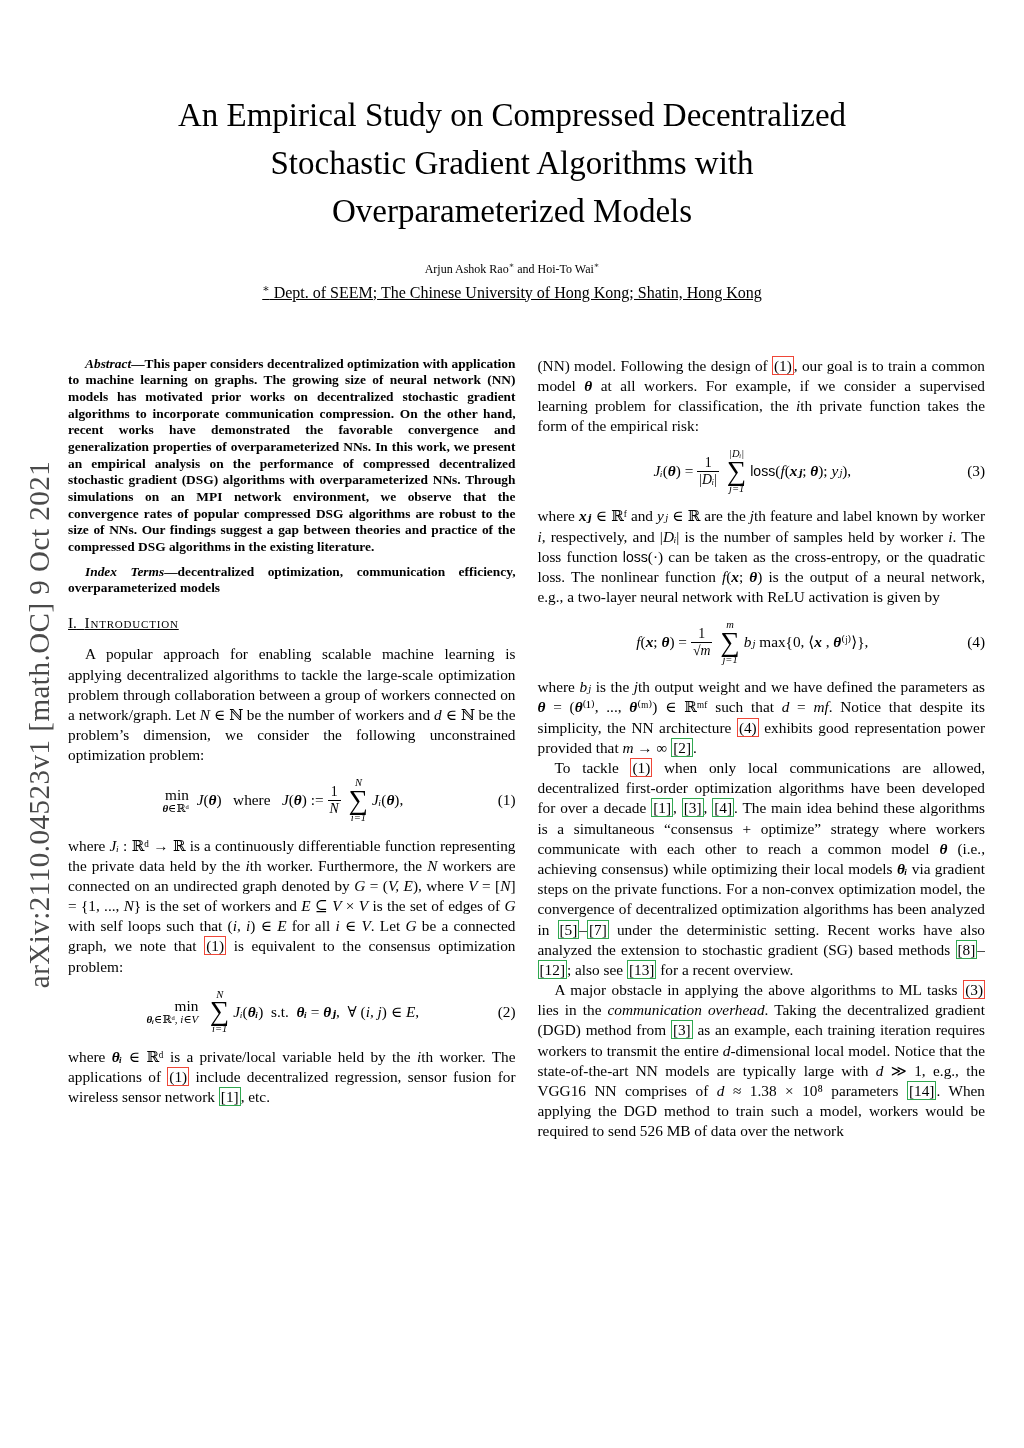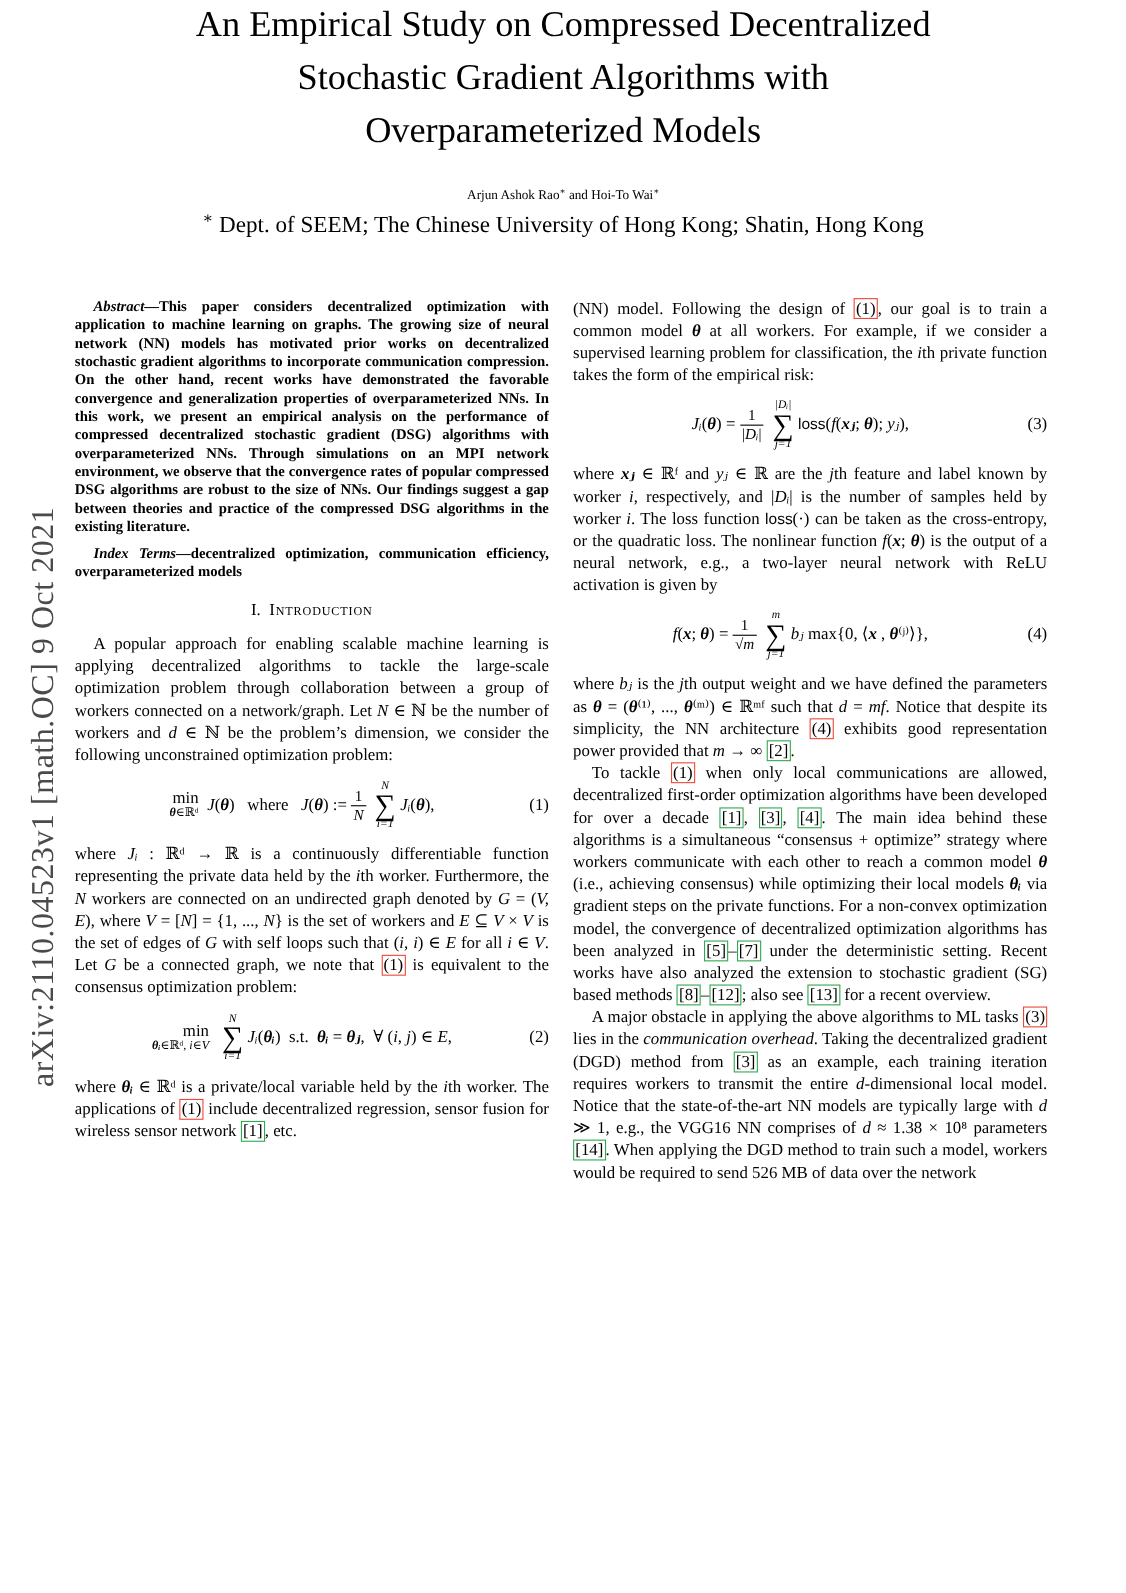--- a/index.html
+++ b/index.html
@@ -3,39 +3,39 @@
 <meta charset="utf-8">
 <style>
   html,body{margin:0;padding:0;background:#ffffff;}
   body{width:1024px;height:1448px;font-family:"Liberation Serif","DejaVu Serif",serif;color:#000;position:relative;overflow:hidden;}
   .page{position:relative;width:1024px;height:1448px;}
 
   
   .banner-rail{position:absolute;left:8px;top:0;height:1448px;width:64px;display:flex;align-items:center;justify-content:center;}
   .arxiv-banner{transform:rotate(-90deg);white-space:nowrap;font-size:29px;color:#4a4a4a;letter-spacing:0.5px;}
 
-  header{text-align:center;}
+  header{text-align:center;padding-top:92px;}
   h1{font-size:33px;font-weight:normal;line-height:1.45;margin:0 0 26px 0;}
   .authors{font-size:12px;margin:0 0 7px 0;}
-  .affiliation{font-size:21px;margin:0 0 5px 0;}
+  .affiliation{font-size:16px;margin:0 0 5px 0;text-decoration:underline;}
   .email-line{font-size:15.5px;margin:0;}
   .tt{font-family:"Liberation Mono","DejaVu Sans Mono",monospace;font-size:0.93em;}
   .sup{vertical-align:super;font-size:0.68em;line-height:0;}
 
-  .columns{display:flex;gap:22px;margin:54px 72px 0 68px;}
+  .columns{display:flex;gap:22px;margin:54px 39px 0 68px;}
   .col{flex:1;width:433px;text-align:justify;font-size:15.3px;line-height:1.32;}
 
   p{margin:0;text-indent:17px;}
   p.noindent{text-indent:0;}
 
   .abstract{font-size:13.4px;line-height:1.245;font-weight:bold;margin-bottom:8px;}
   .index-terms{font-size:13.4px;line-height:1.245;font-weight:bold;margin-bottom:4px;}
   .lead-it{font-style:italic;}
 
-  .section-heading{text-align:center;text-indent:0;font-size:15.3px;margin:16px 0 11px 0;}
+  .section-heading{text-indent:0;font-size:15.3px;margin:16px 0 11px 0;text-decoration:underline;}
   .section-heading .sc{font-variant:small-caps;letter-spacing:0.8px;}
 
   .m{font-style:italic;}
   .mbold{font-style:italic;font-weight:bold;}
   .sf{font-family:"Liberation Sans","DejaVu Sans",sans-serif;font-size:0.92em;}
 
   .cite{border:1.2px solid #2fa84f;padding:0 1px;}
   .eqref{border:1.2px solid #ef4637;padding:0 1px;}
 
   .equation{display:flex;align-items:center;margin:12px 0 12px 0;text-indent:0;}

